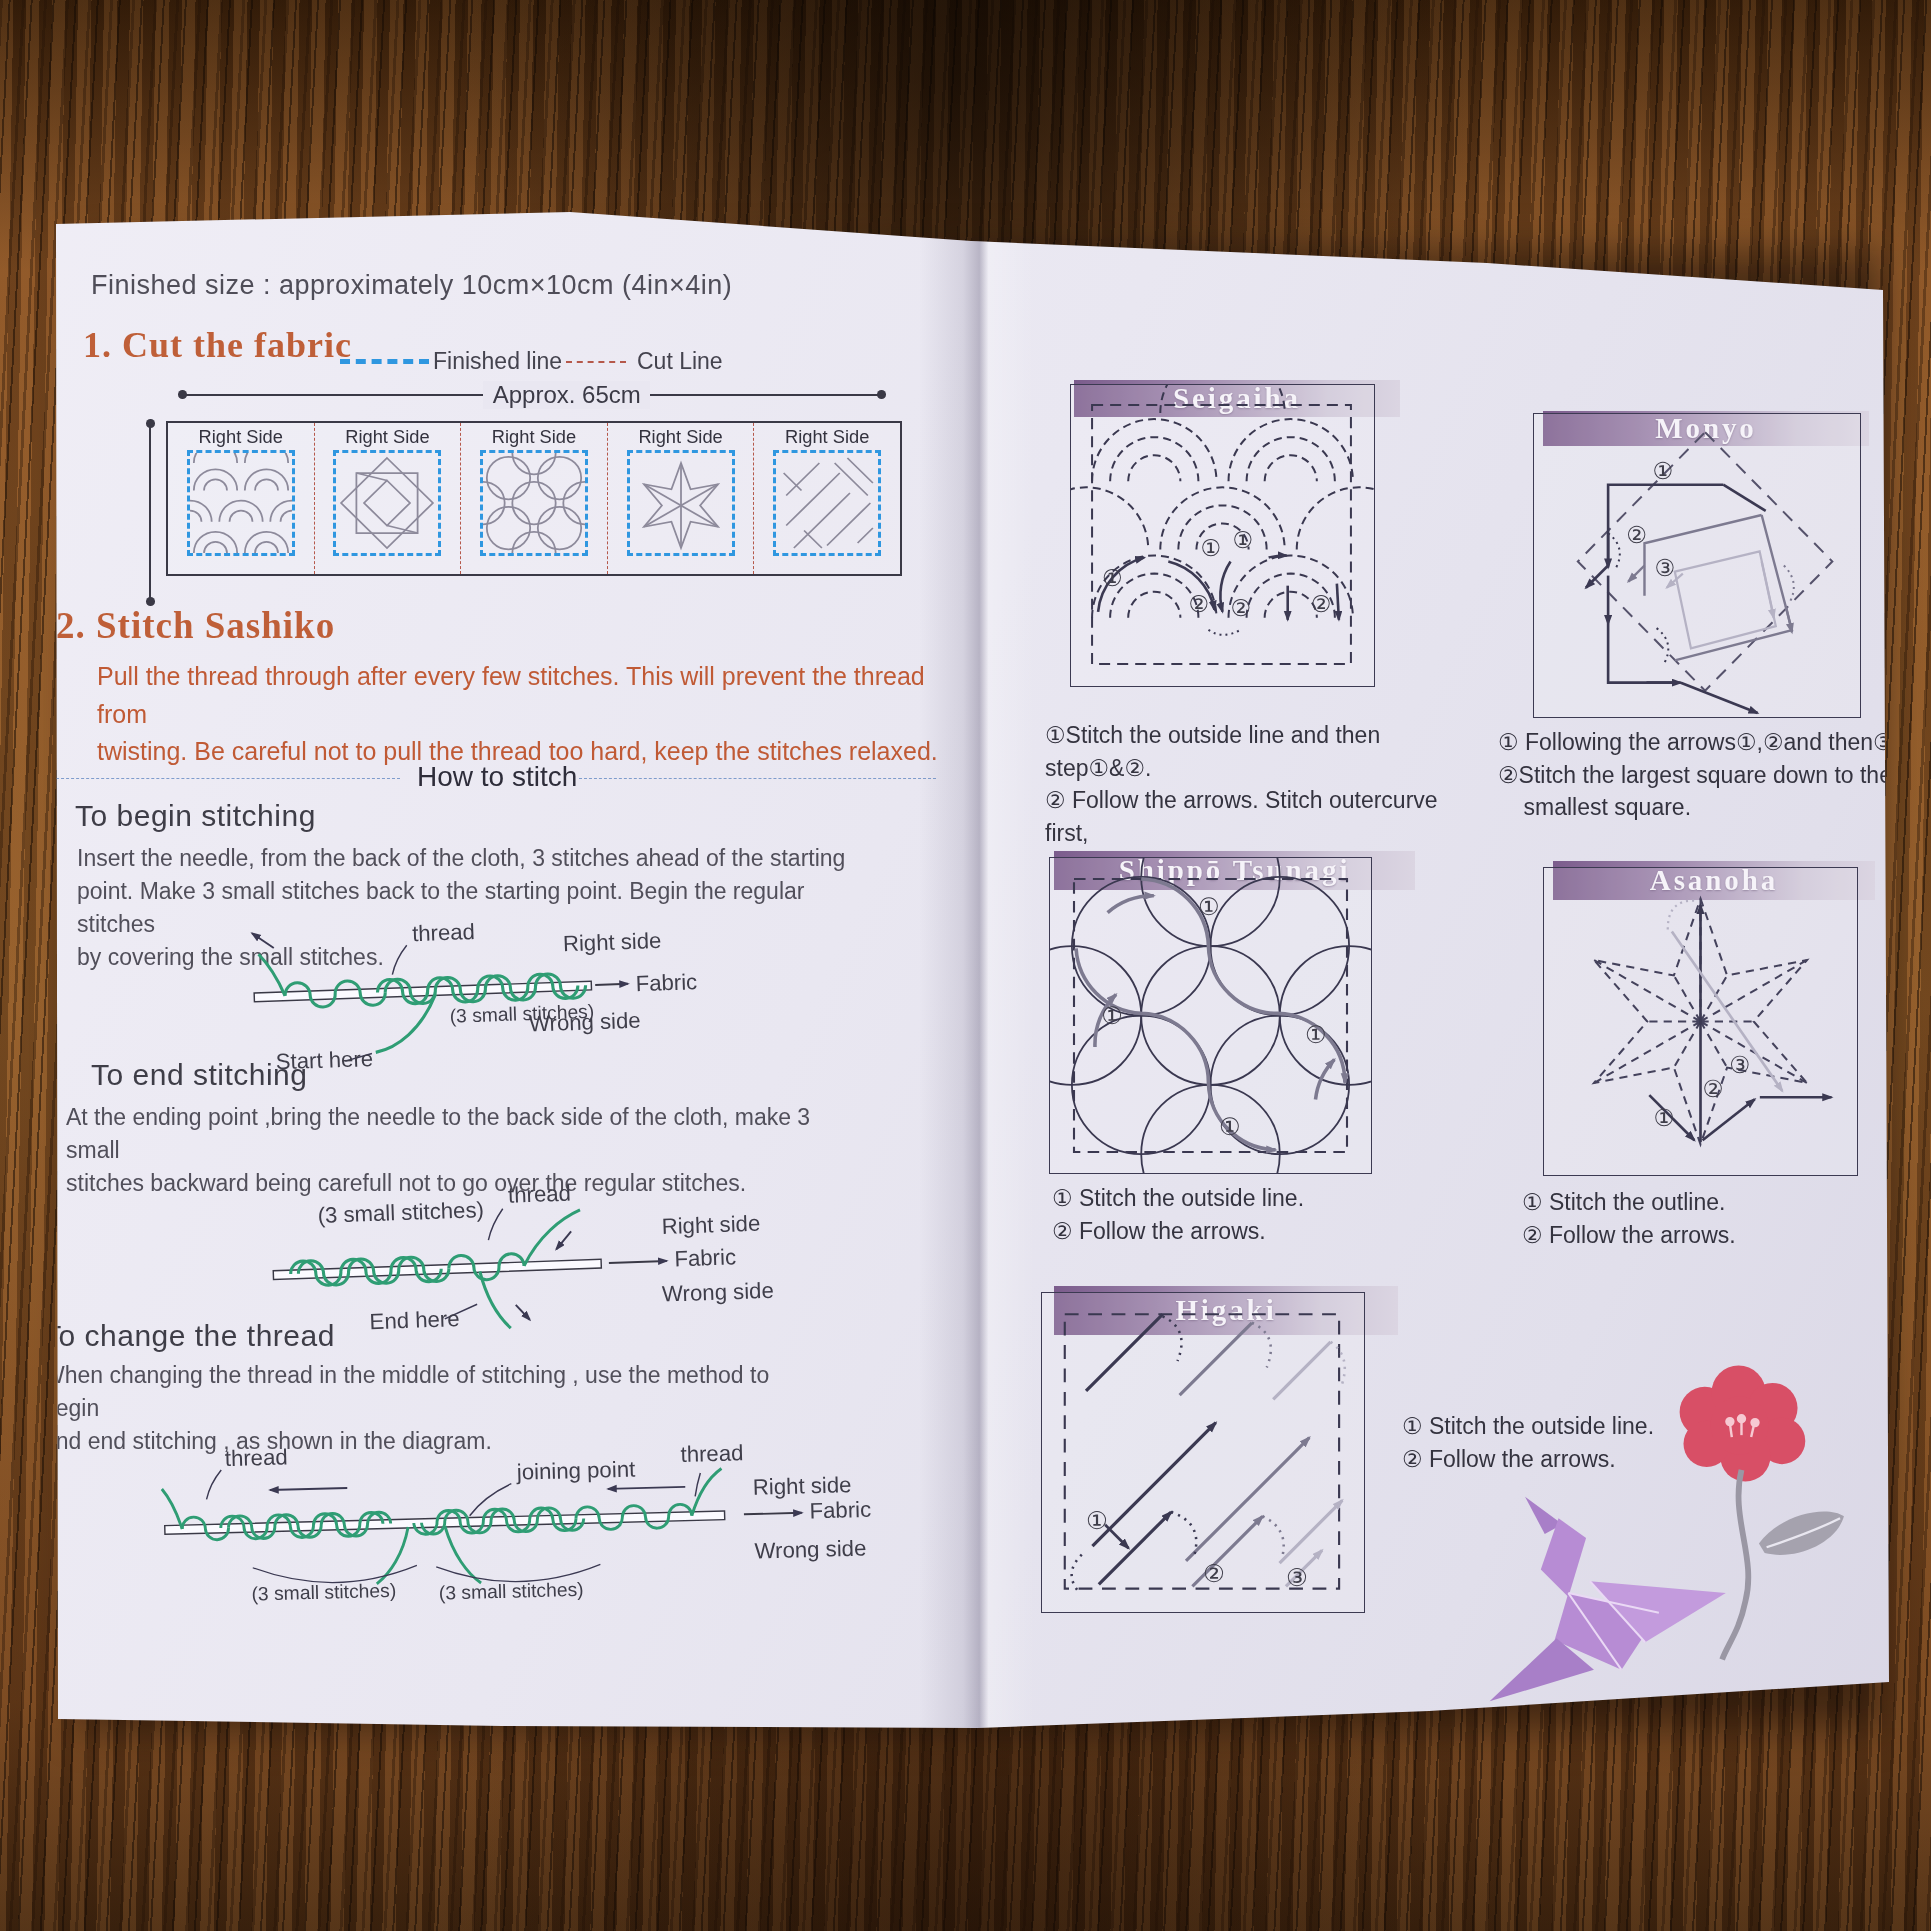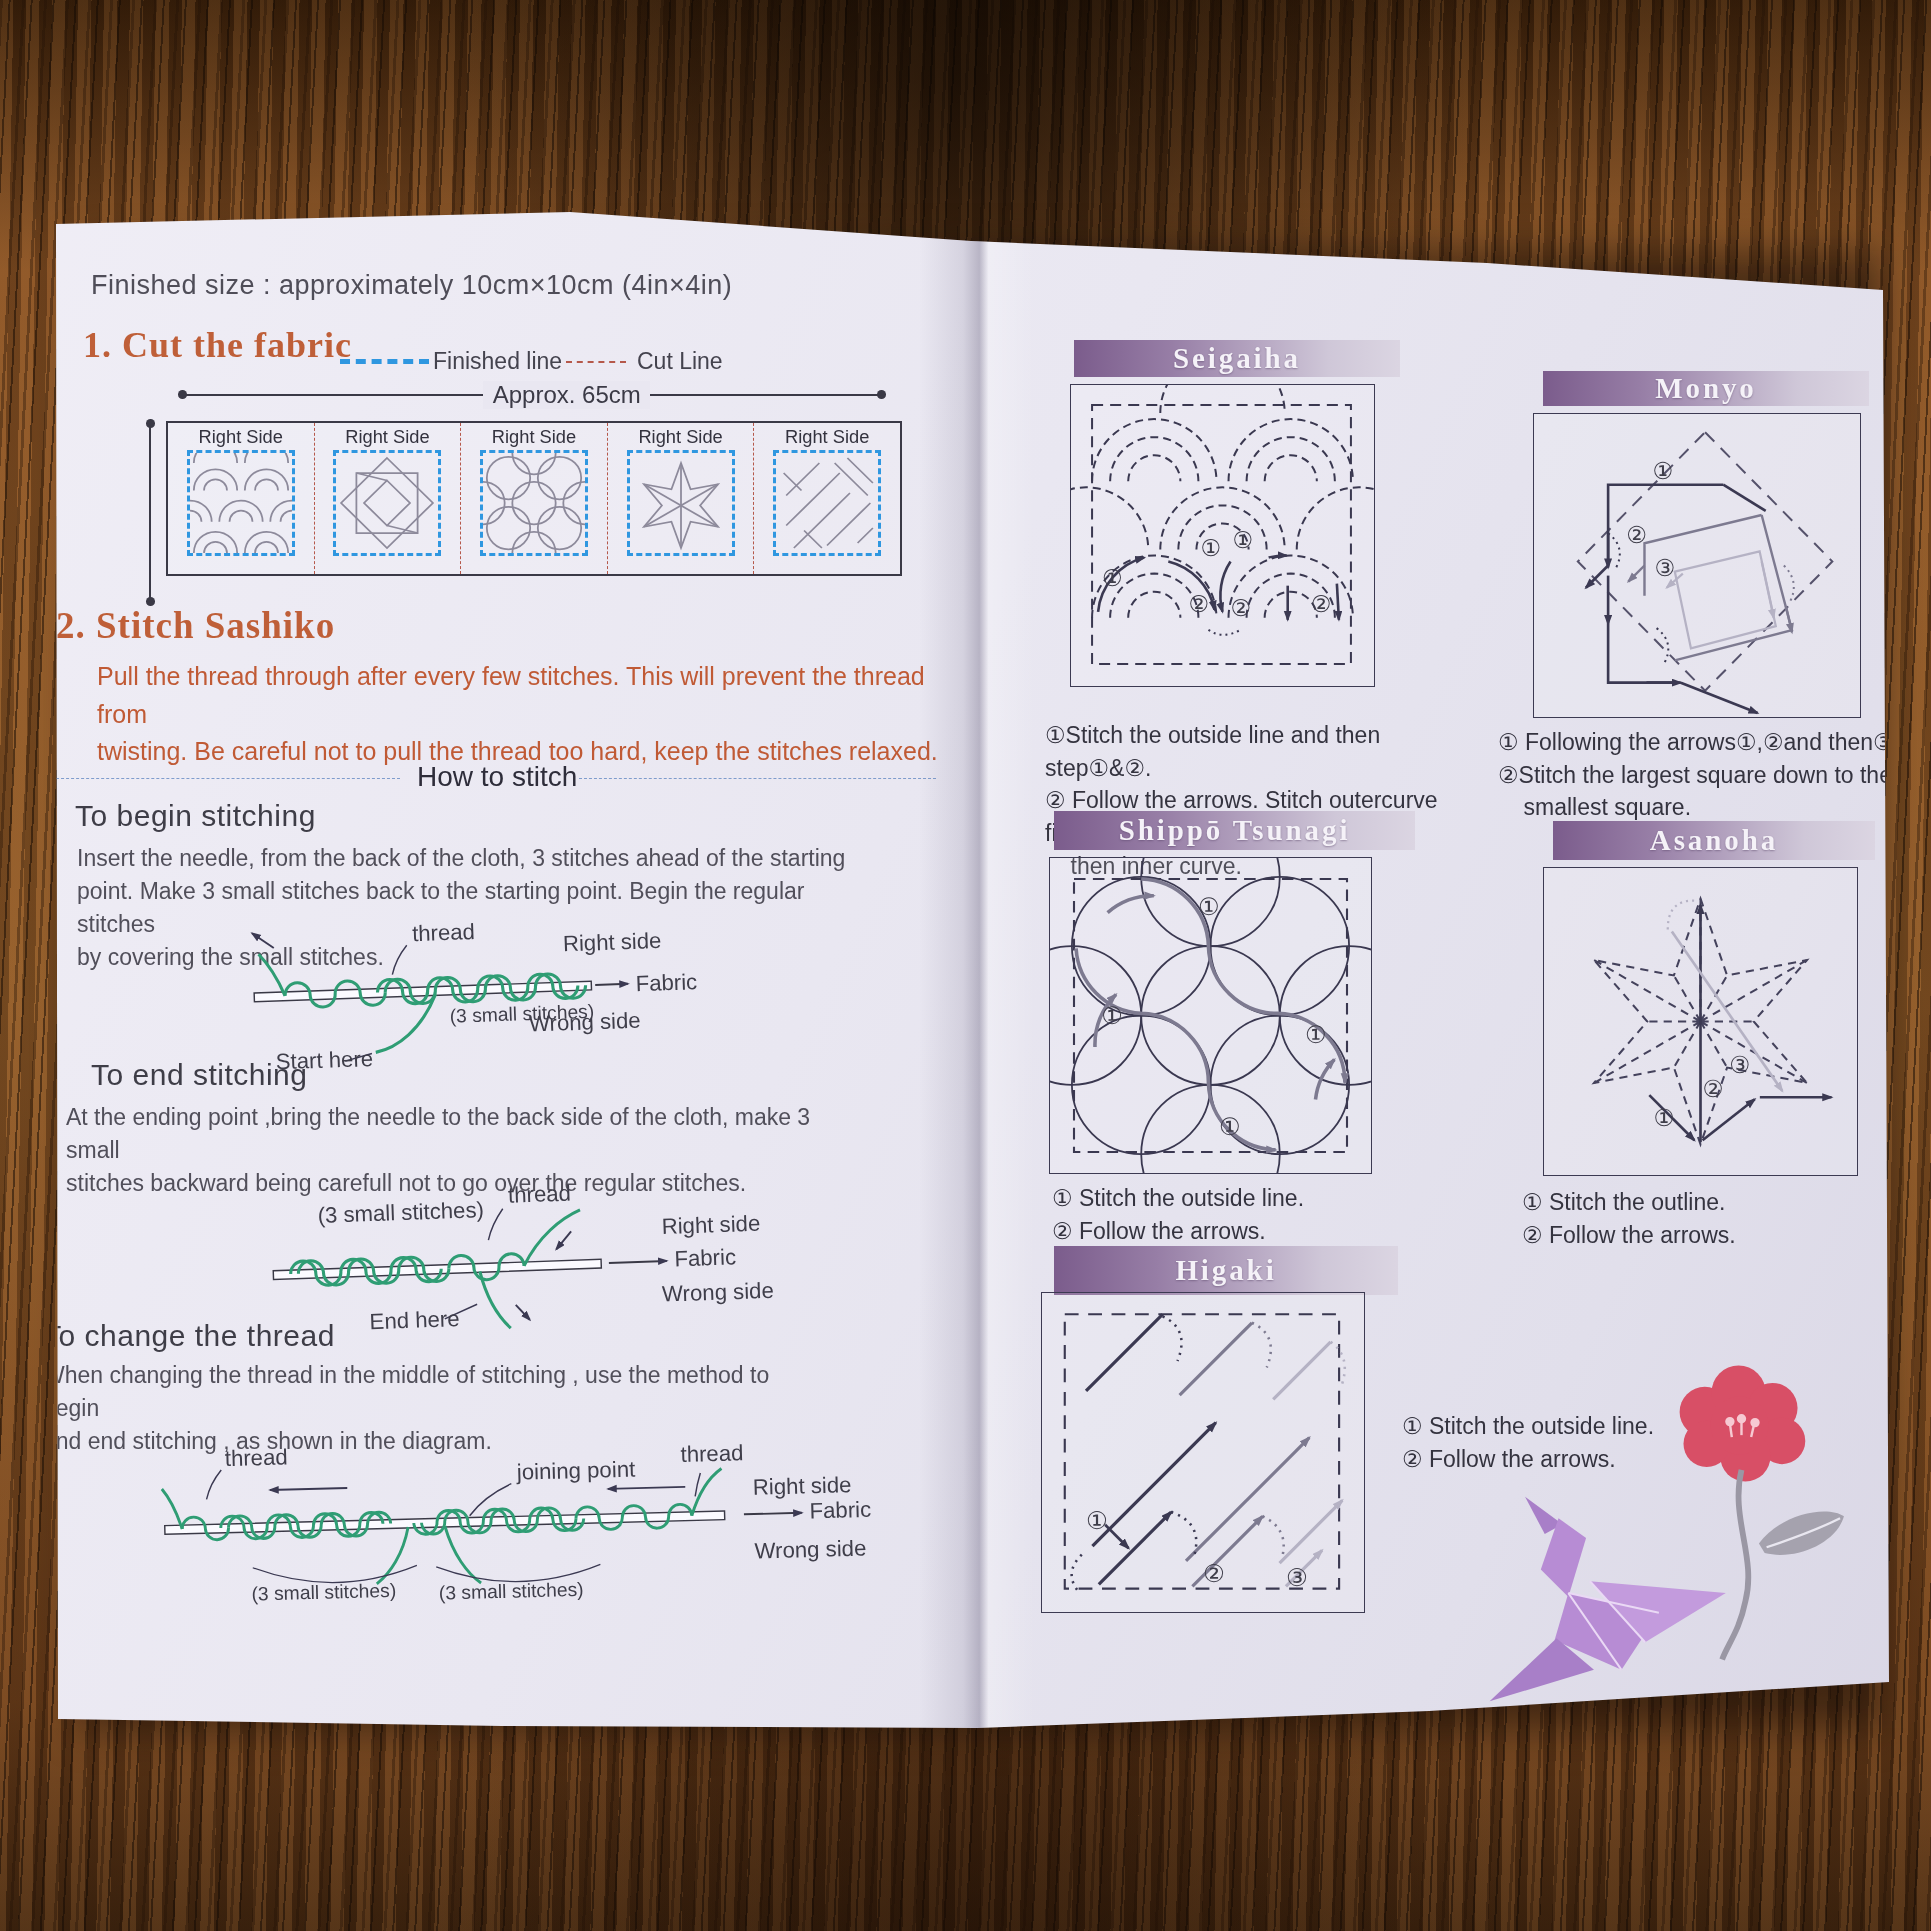--- a/index.html
+++ b/index.html
@@ -17,21 +17,21 @@
   #shadow{left:77px;top:251px;width:1806px;height:1477px;background:rgba(15,8,3,.55);filter:blur(21px);}
   #booklet{left:0;top:0;width:1931px;height:1931px;
       clip-path:polygon(56px 224px,570px 212px,971px 241px,1487px 263px,1883px 290px,1889px 1682px,1429px 1711px,977px 1728px,502px 1726px,58px 1719px);
       background:linear-gradient(115deg,#f0eef6 0%,#e9e7f1 45%,#e1dfeb 78%,#d8d5e4 100%);}
   #fold{left:919px;top:212px;width:116px;height:1526px;pointer-events:none;
       background:linear-gradient(90deg,rgba(0,0,0,0) 0%,rgba(105,98,128,.16) 38%,rgba(70,62,95,.30) 52%,rgba(255,255,255,.28) 60%,rgba(0,0,0,0) 100%);}
   .serifhead{font-family:"Liberation Serif",serif;font-weight:700;color:#bf5f38;letter-spacing:1px;}
   .banner{position:absolute;display:flex;align-items:center;justify-content:center;
       background:linear-gradient(90deg,#7b5c8c 0%,#977ea6 30%,#cfc7d8 78%,#dbd5e2 100%);
       font-family:"Liberation Serif",serif;font-weight:700;color:#f5f2f8;letter-spacing:2.9px;
-      font-size:29px;text-shadow:0 1px 1.9px rgba(80,60,95,.45);}
+      font-size:29px;text-shadow:0 1px 1.9px rgba(80,60,95,.45);margin-top:40px;}
   .pbox{position:absolute;border:1.9px solid #3c3a52;background:rgba(255,255,255,.14);}
   .instr{position:absolute;color:#34333f;font-size:23px;line-height:1.42;white-space:pre-line;}
   .bodytext{color:#514f5a;font-size:23px;line-height:1.44;white-space:pre-line;}
   .h3{color:#3e3d47;font-size:30px;letter-spacing:0.5px;}
   svg text{font-family:"Liberation Sans",sans-serif;fill:#3f3e4a;}
   .dimline{position:absolute;background:#3a3946;}
   .dot{position:absolute;width:8.7px;height:8.7px;border-radius:50%;background:#3a3946;}
   #strip{left:166px;top:421px;width:732px;height:151px;border:2.4px solid #3a3946;display:flex;background:rgba(255,255,255,.1);}
   .cell{flex:1;position:relative;}
   .cell + .cell{border-left:1.9px dashed #b5584a;}

